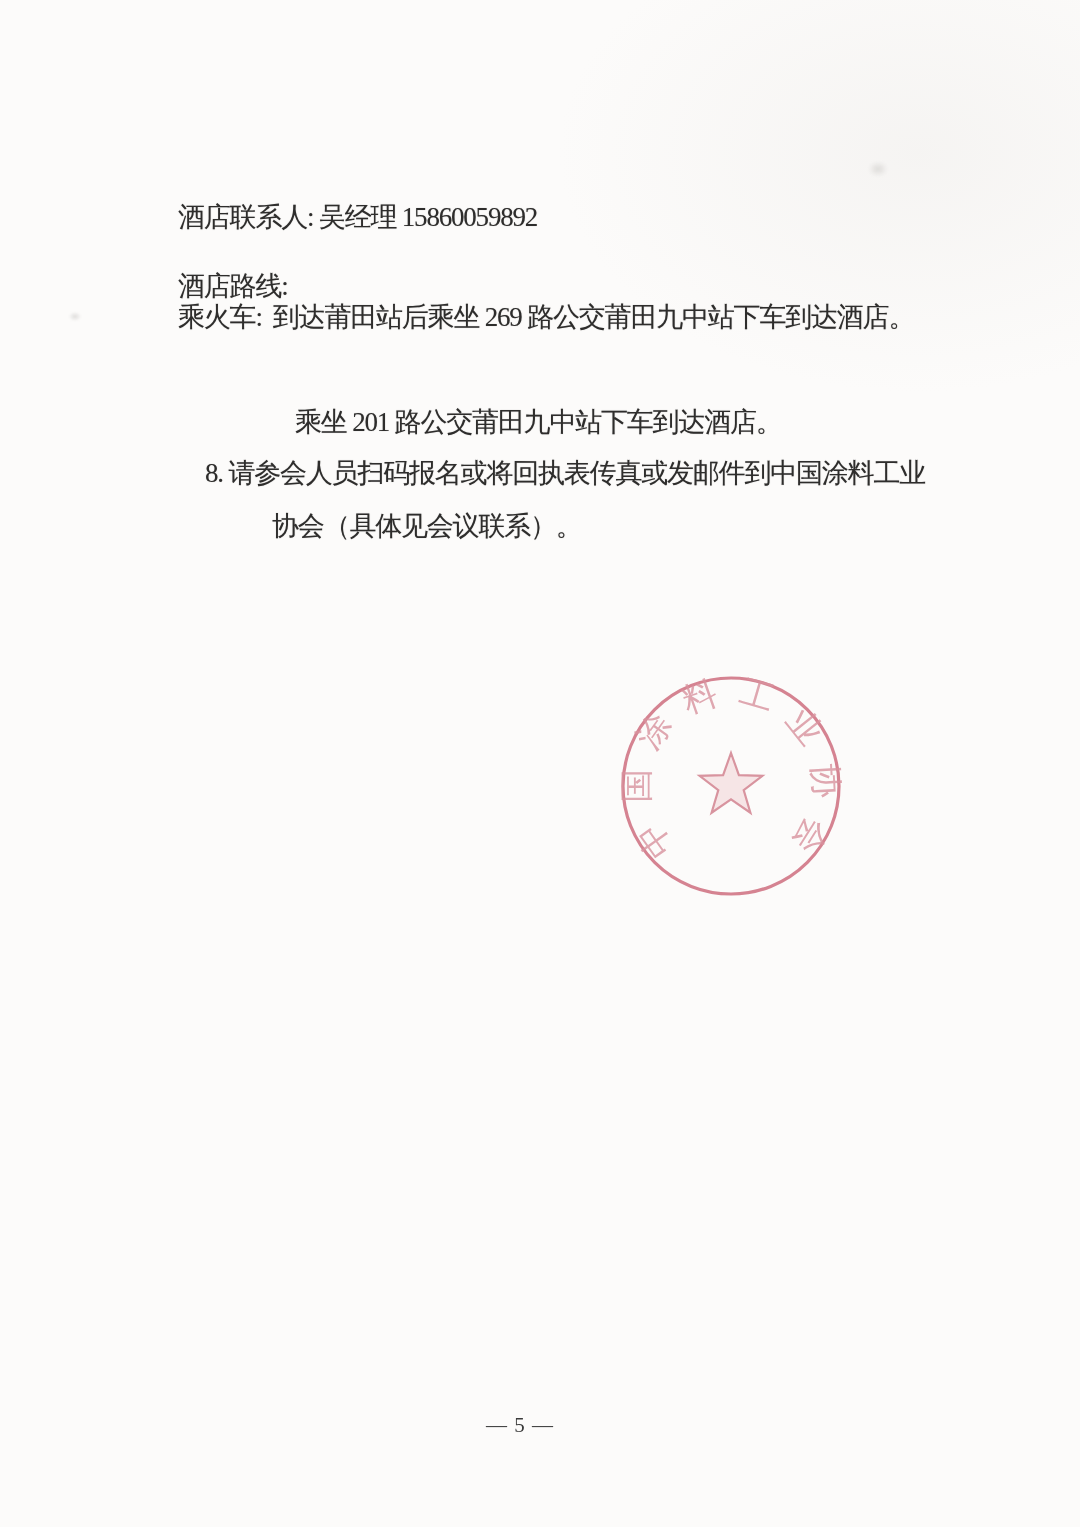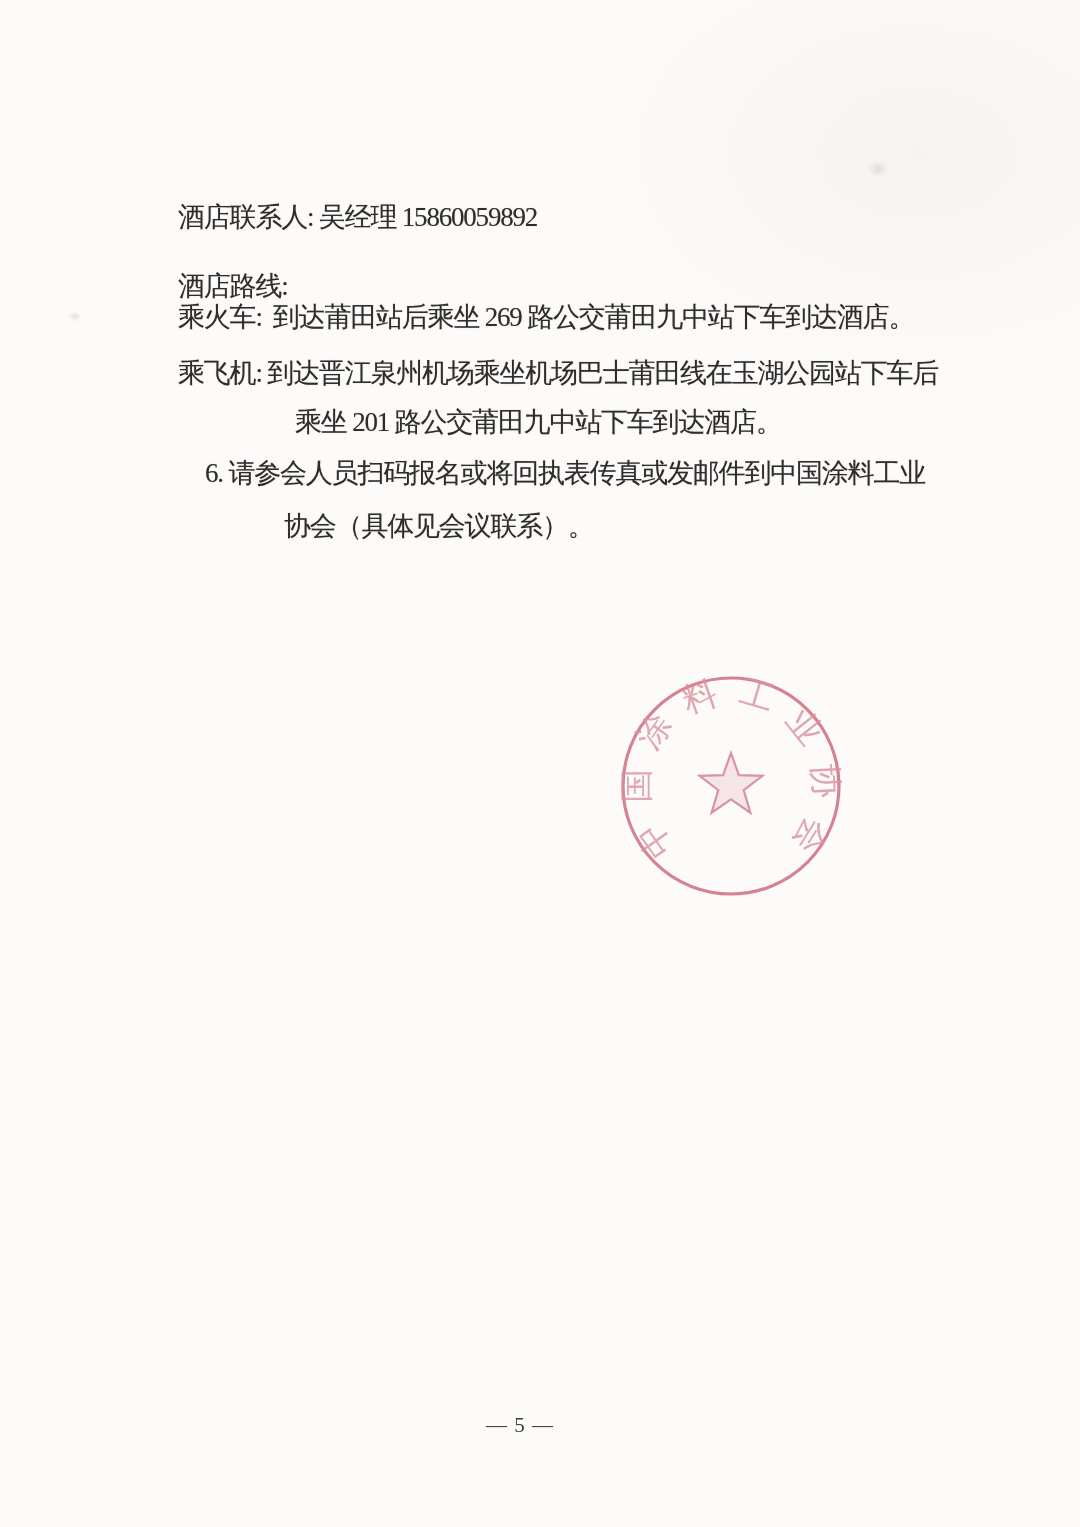--- a/index.html
+++ b/index.html
@@ -23,21 +23,21 @@
     color: #2e2d2c;
     text-shadow: 0 0 1px rgba(46,45,44,0.35);
     white-space: pre;
   }
   .l1 { top: 199px; left: 178px; }
   .l2 { top: 252px; left: 178px; margin-top: 16px; }
   .l3 { top: 299px; left: 178px; }
   .l4 { top: 355px; left: 178px; }
   .l5 { top: 404px; left: 272px; margin-left: 23px; }
   .l6 { top: 455px; left: 205px; }
-  .l7 { top: 508px; left: 284px; font-family: Liberation Mono, monospace; }
+  .l7 { top: 508px; left: 272px; font-family: Liberation Mono, monospace; }
 
   .signature-org {
     position: absolute; top: 763px; left: 557px;
     font-size: 27px; letter-spacing: -1.5px;
     color: #262524; text-shadow: 0 0 1px rgba(40,40,40,0.35);
     white-space: pre; z-index: 3;
   }
   .signature-date {
     position: absolute; top: 816px; left: 635px;
     font-size: 27px; letter-spacing: -0.5px;
@@ -77,23 +77,22 @@
   }
 </style>
 </head>
 <body>
 
 <div class="page">
 
   <div class="doc-line l1">酒店联系人: 吴经理 15860059892</div>
   <div class="doc-line l2">酒店路线:</div>
   <div class="doc-line l3">乘火车:  到达莆田站后乘坐 269 路公交莆田九中站下车到达酒店。</div>
-  <div class="doc-line l4">乘飞机: 到达晋江泉州机场乘坐机场巴士莆田线在玉湖公园站下车后</div>
   <div class="doc-line l5">乘坐 201 路公交莆田九中站下车到达酒店。</div>
-  <div class="doc-line l6">6. 请参会人员扫码报名或将回执表传真或发邮件到中国涂料工业</div>
+  <div class="doc-line l6">8. 请参会人员扫码报名或将回执表传真或发邮件到中国涂料工业</div>
   <div class="doc-line l7">协会（具体见会议联系）。</div>
 
   <svg class="seal" viewBox="-114 -114 228 228" xmlns="http://www.w3.org/2000/svg">
     <defs>
       <path id="sealArc" d="M -55 62 A 83 83 0 1 1 55 62" fill="none"></path>
     </defs>
     <circle cx="0" cy="0" r="108" fill="none" stroke-width="3.2" opacity="0.88" stroke="#c75a6d"></circle>
     <polygon points="0,-33 7.9,-10.8 31.4,-10.2 12.7,4.1 19.4,26.7 0,13.3 -19.4,26.7 -12.7,4.1 -31.4,-10.2 -7.9,-10.8" stroke-width="2.2" opacity="0.85" stroke="#cb6e7d" fill="rgba(231,166,176,0.35)"></polygon>
     <text opacity="0.8">
       <textPath href="#sealArc" startOffset="2" textLength="392" lengthAdjust="spacing" fill="#d2808e">中国涂料工业协会</textPath>

